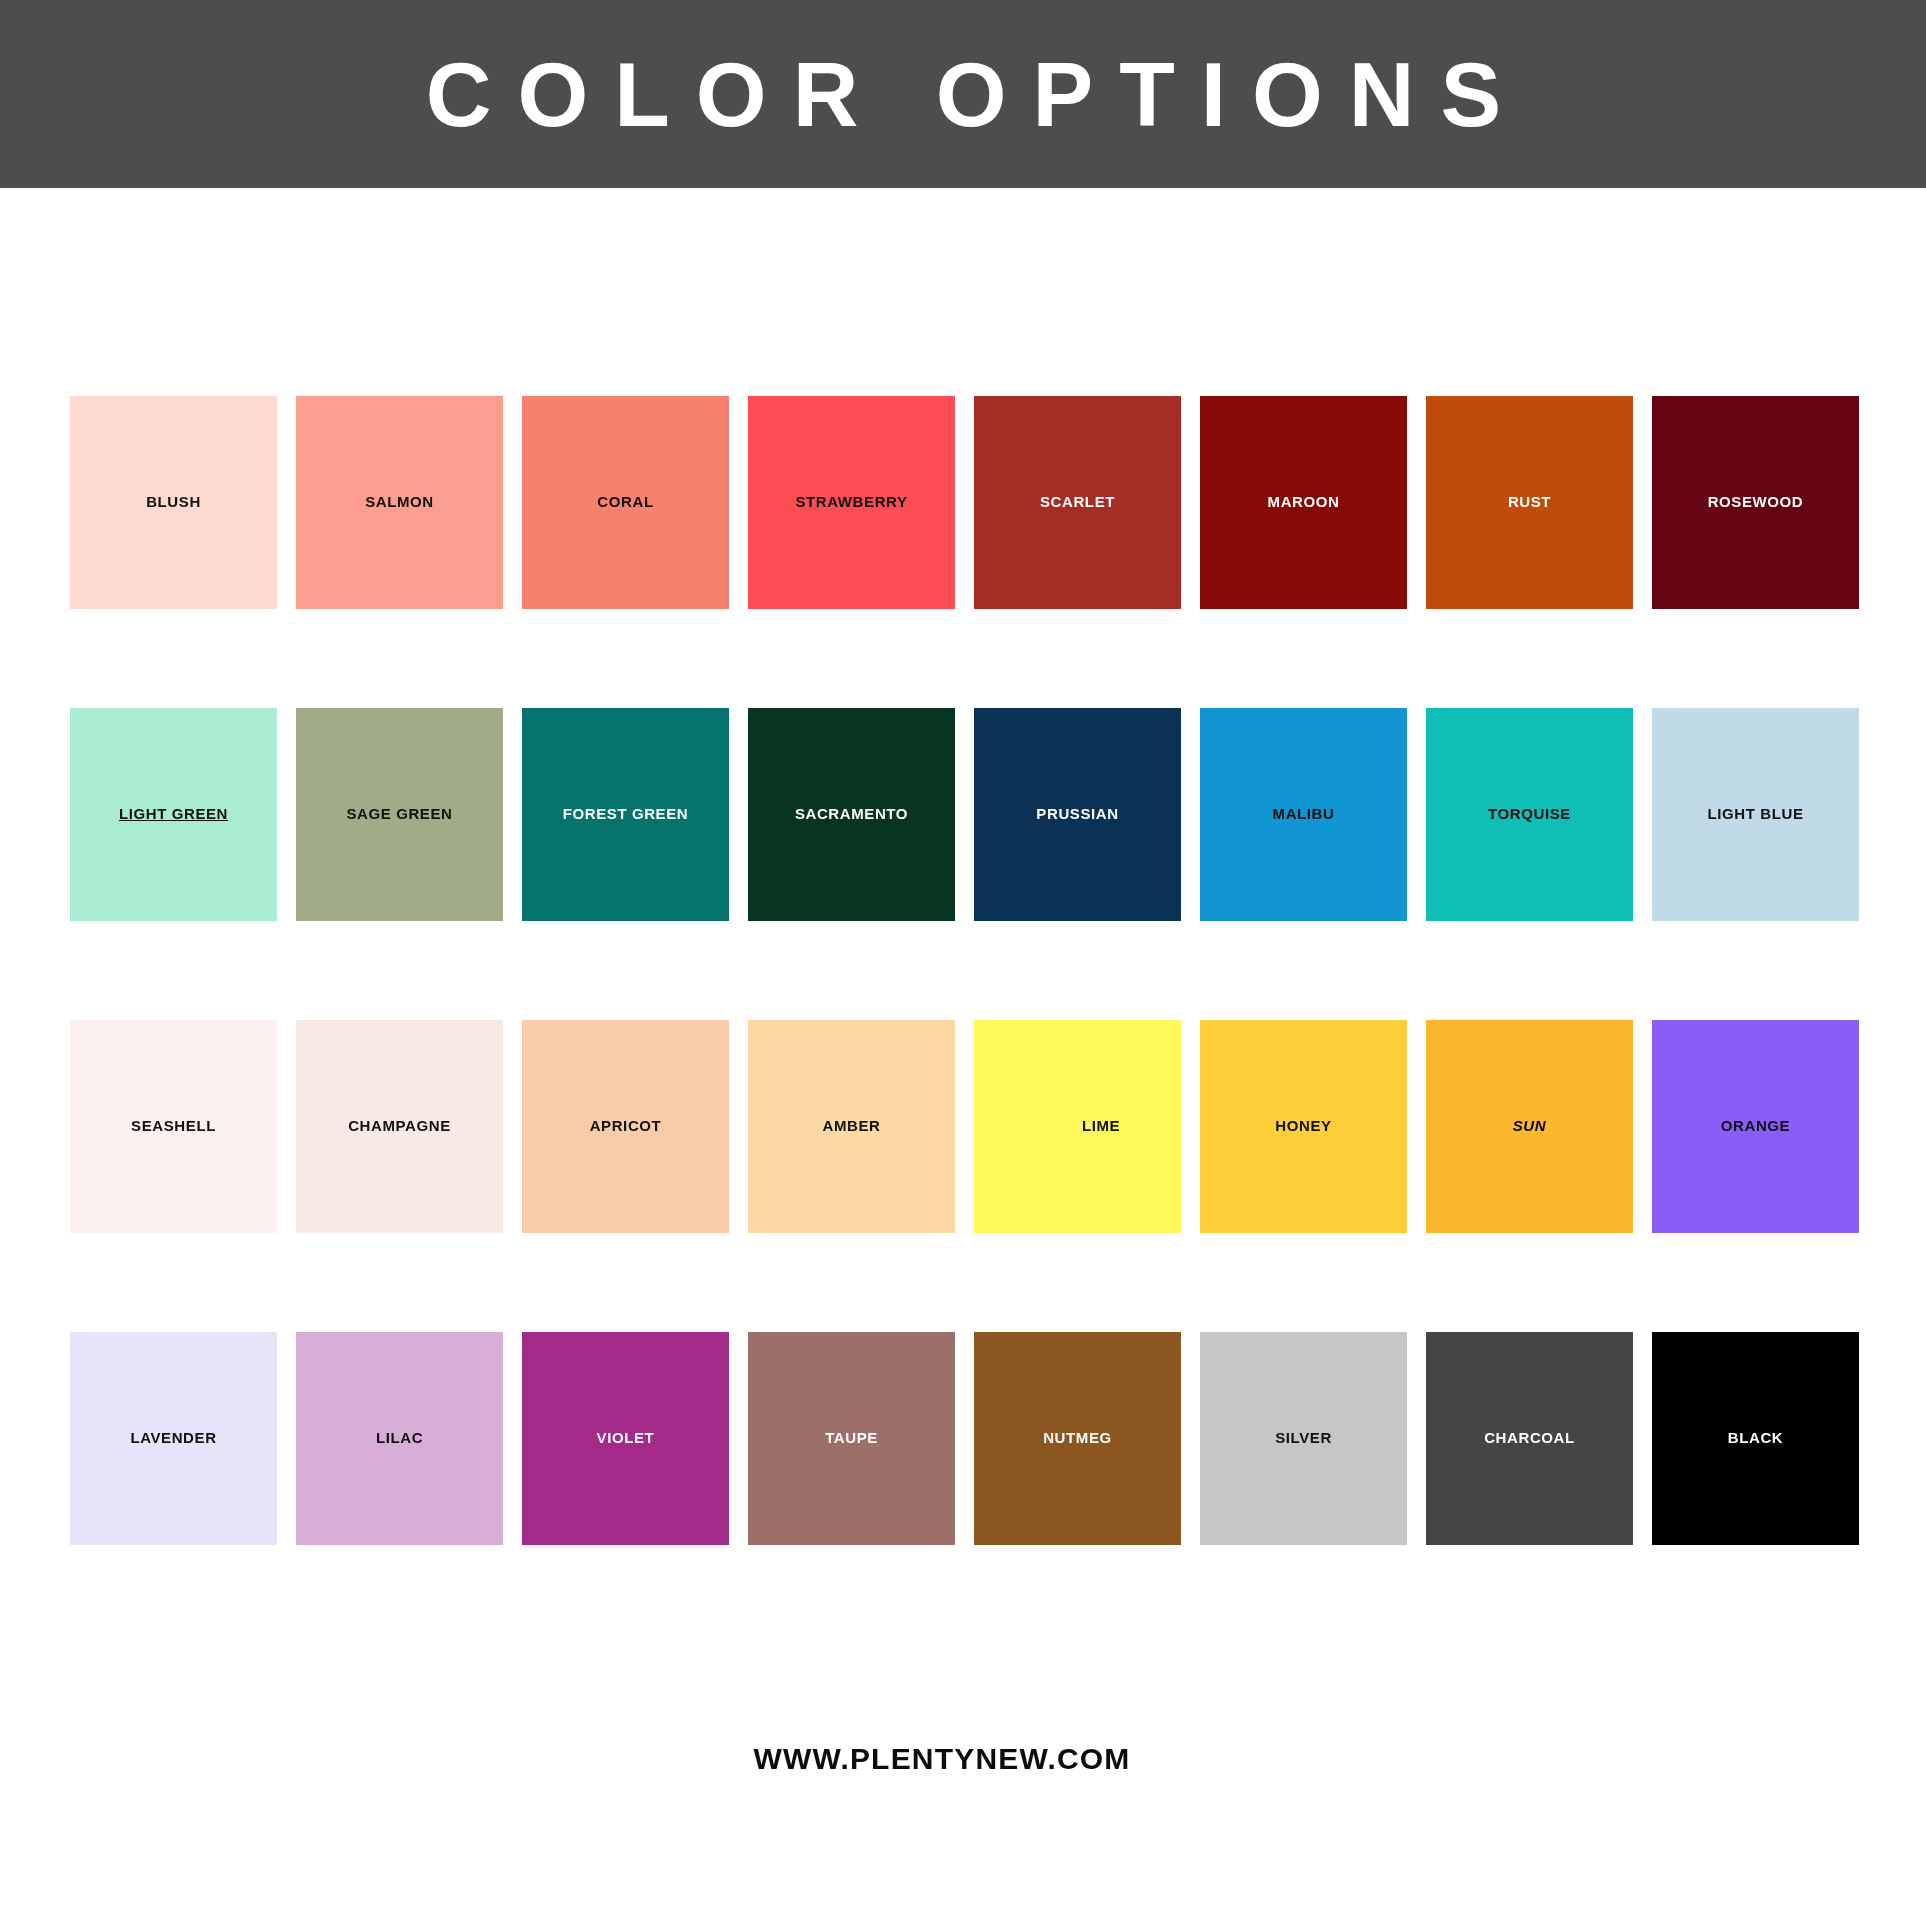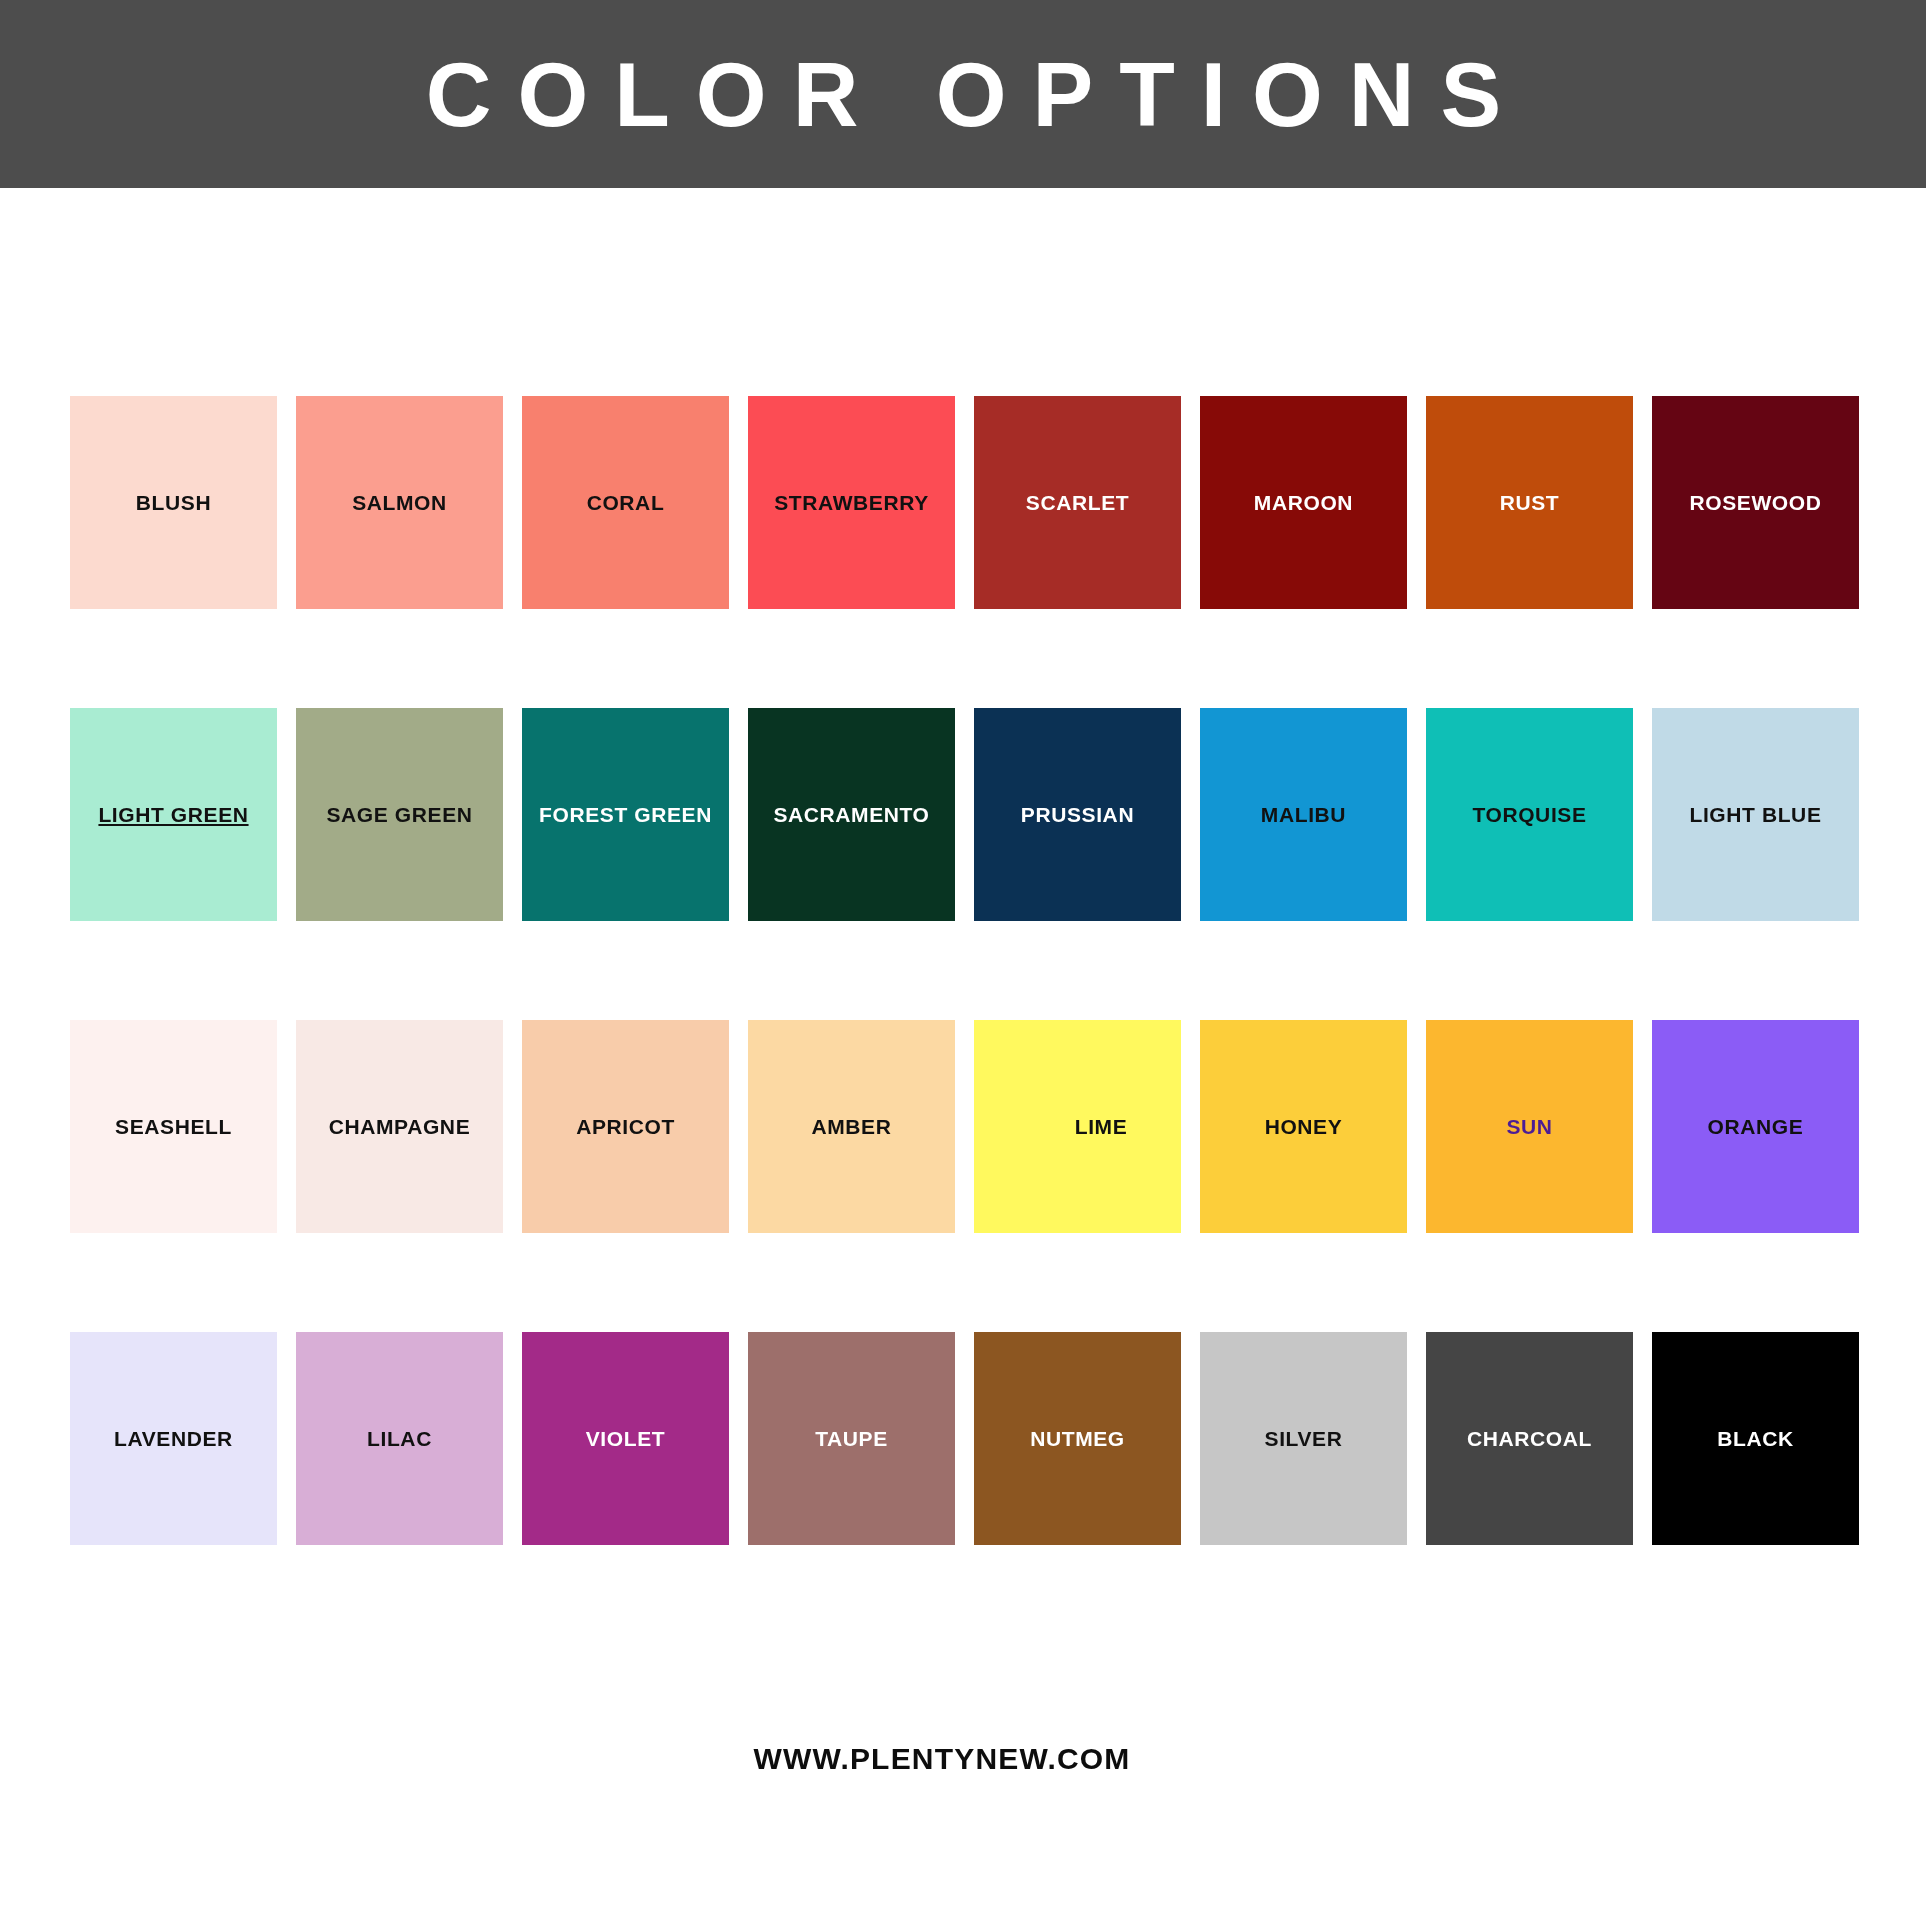--- a/index.html
+++ b/index.html
@@ -53,21 +53,21 @@
   }
   .swatch {
     width: 207px;
     height: 213px;
     display: flex;
     align-items: center;
     justify-content: center;
     box-sizing: border-box;
   }
   .swatch-label {
-    font-size: 21px;
+    font-size: 15px;
     font-weight: 700;
     letter-spacing: 0.6px;
     text-align: center;
     line-height: 1.1;
     white-space: nowrap;
     font-family: "Liberation Sans", sans-serif;
   }
 
   
   .footer {
@@ -153,21 +153,21 @@
     <div class="swatch" style="background: rgb(252, 217, 163);">
       <span class="swatch-label" style="color: rgb(17, 17, 17);">AMBER</span>
     </div>
     <div class="swatch" style="background: rgb(255, 249, 94); padding-left: 47px;">
       <span class="swatch-label" style="color: rgb(17, 17, 17);">LIME</span>
     </div>
     <div class="swatch" style="background: rgb(252, 206, 58);">
       <span class="swatch-label" style="color: rgb(17, 17, 17);">HONEY</span>
     </div>
     <div class="swatch" style="background: rgb(252, 183, 47);">
-      <span class="swatch-label" style="color: #4c1d95;">SUN</span>
+      <span class="swatch-label" style="color: #000000; font-style: italic;">SUN</span>
     </div>
     <div class="swatch" style="background: #8b5cf6;">
       <span class="swatch-label" style="color: rgb(17, 17, 17);">ORANGE</span>
     </div>
     <div class="swatch" style="background: rgb(230, 228, 250);">
       <span class="swatch-label" style="color: rgb(17, 17, 17);">LAVENDER</span>
     </div>
     <div class="swatch" style="background: rgb(216, 174, 214);">
       <span class="swatch-label" style="color: rgb(17, 17, 17);">LILAC</span>
     </div>

